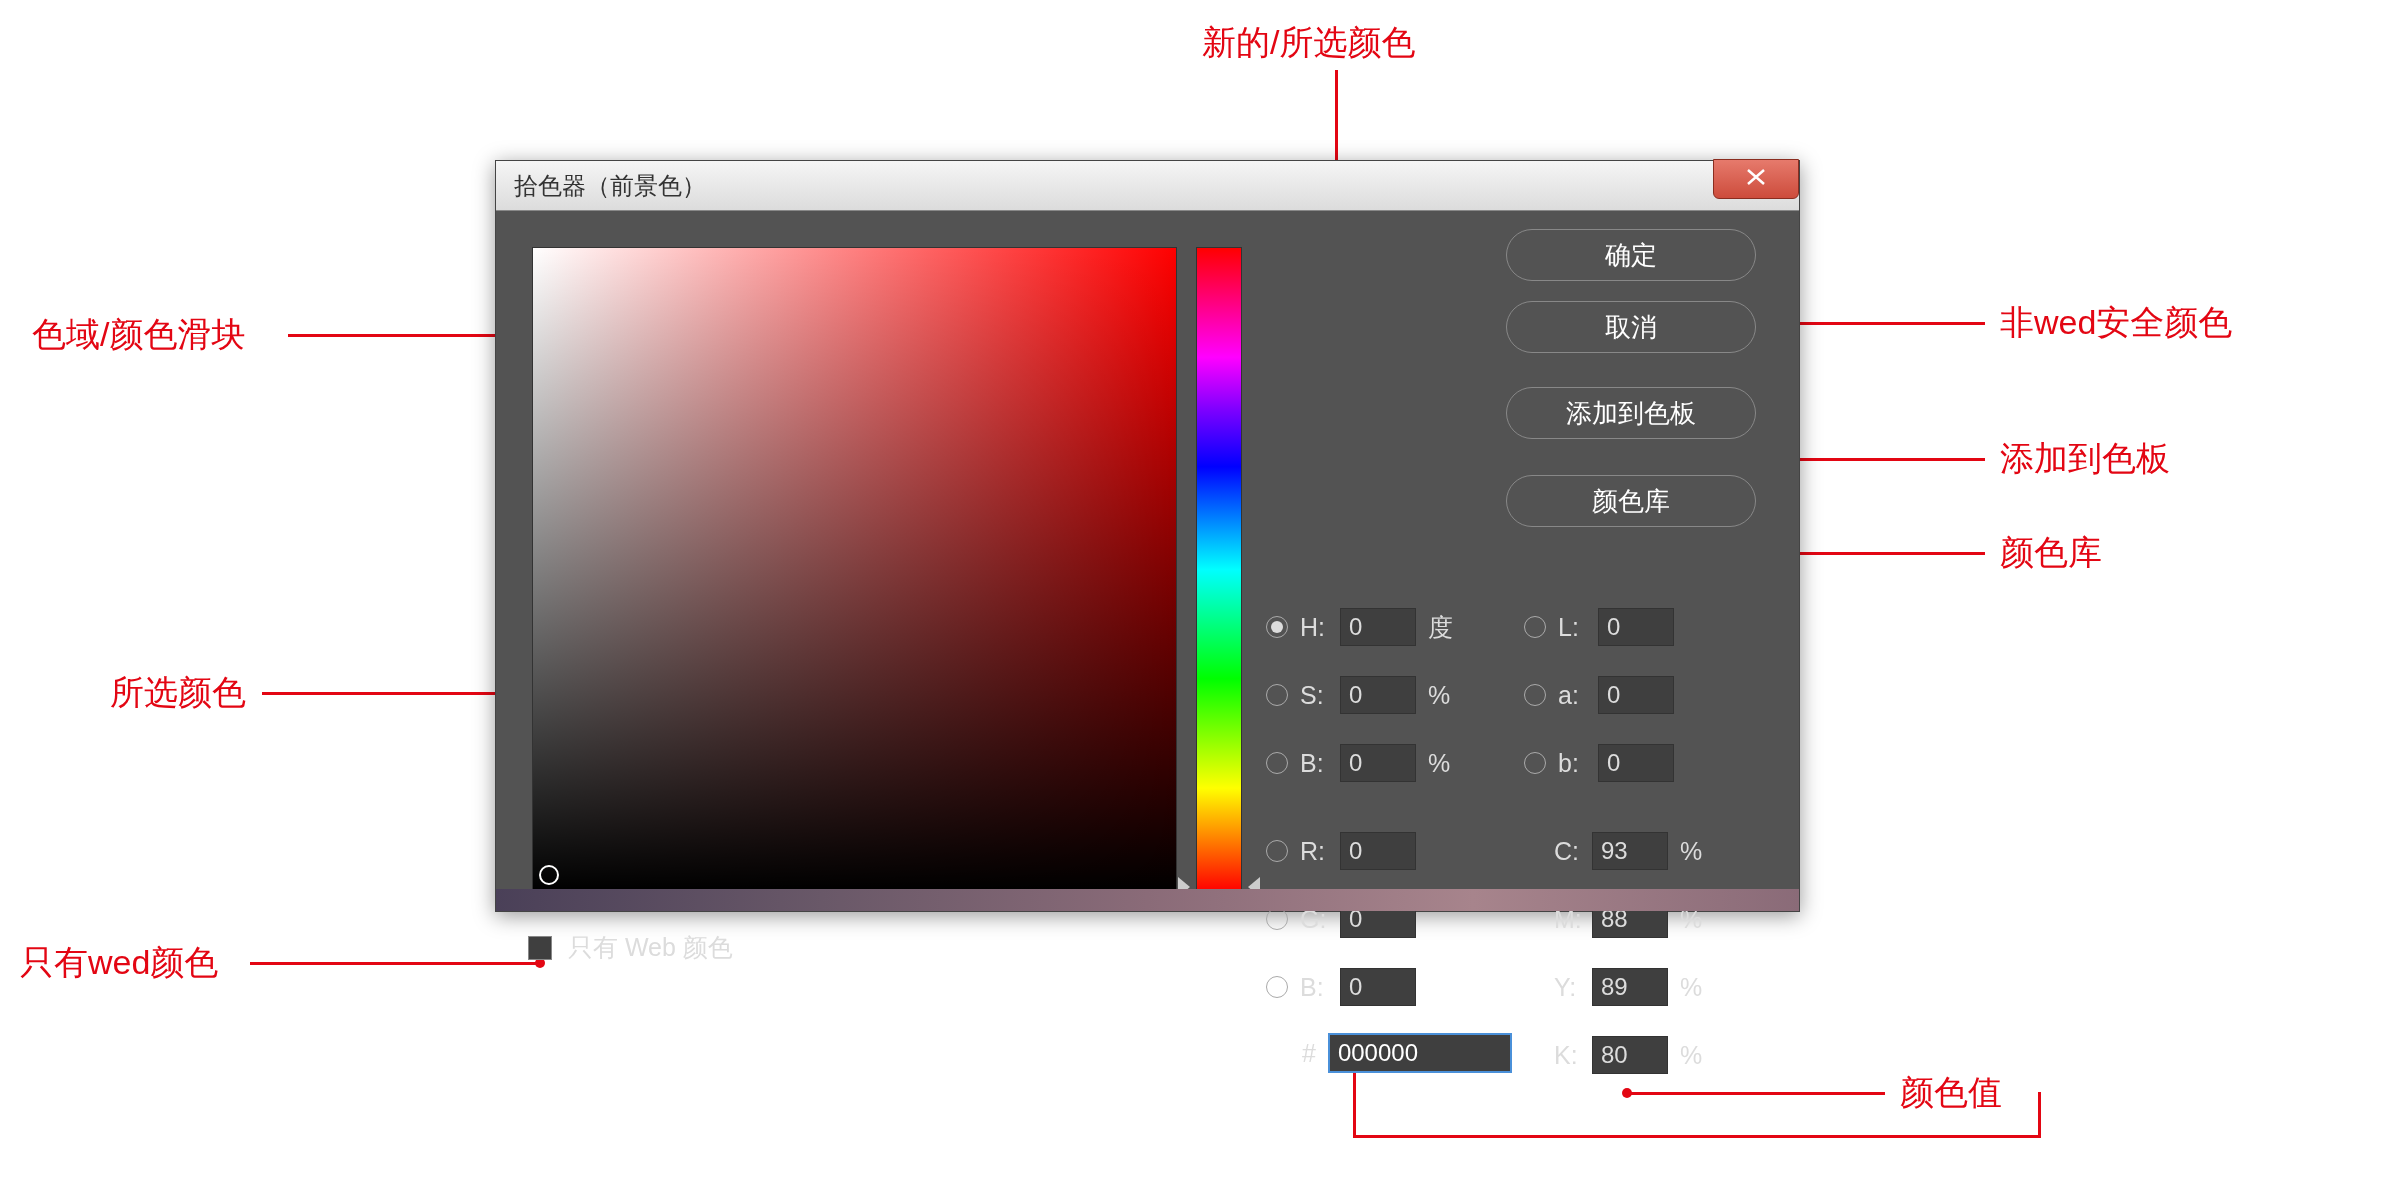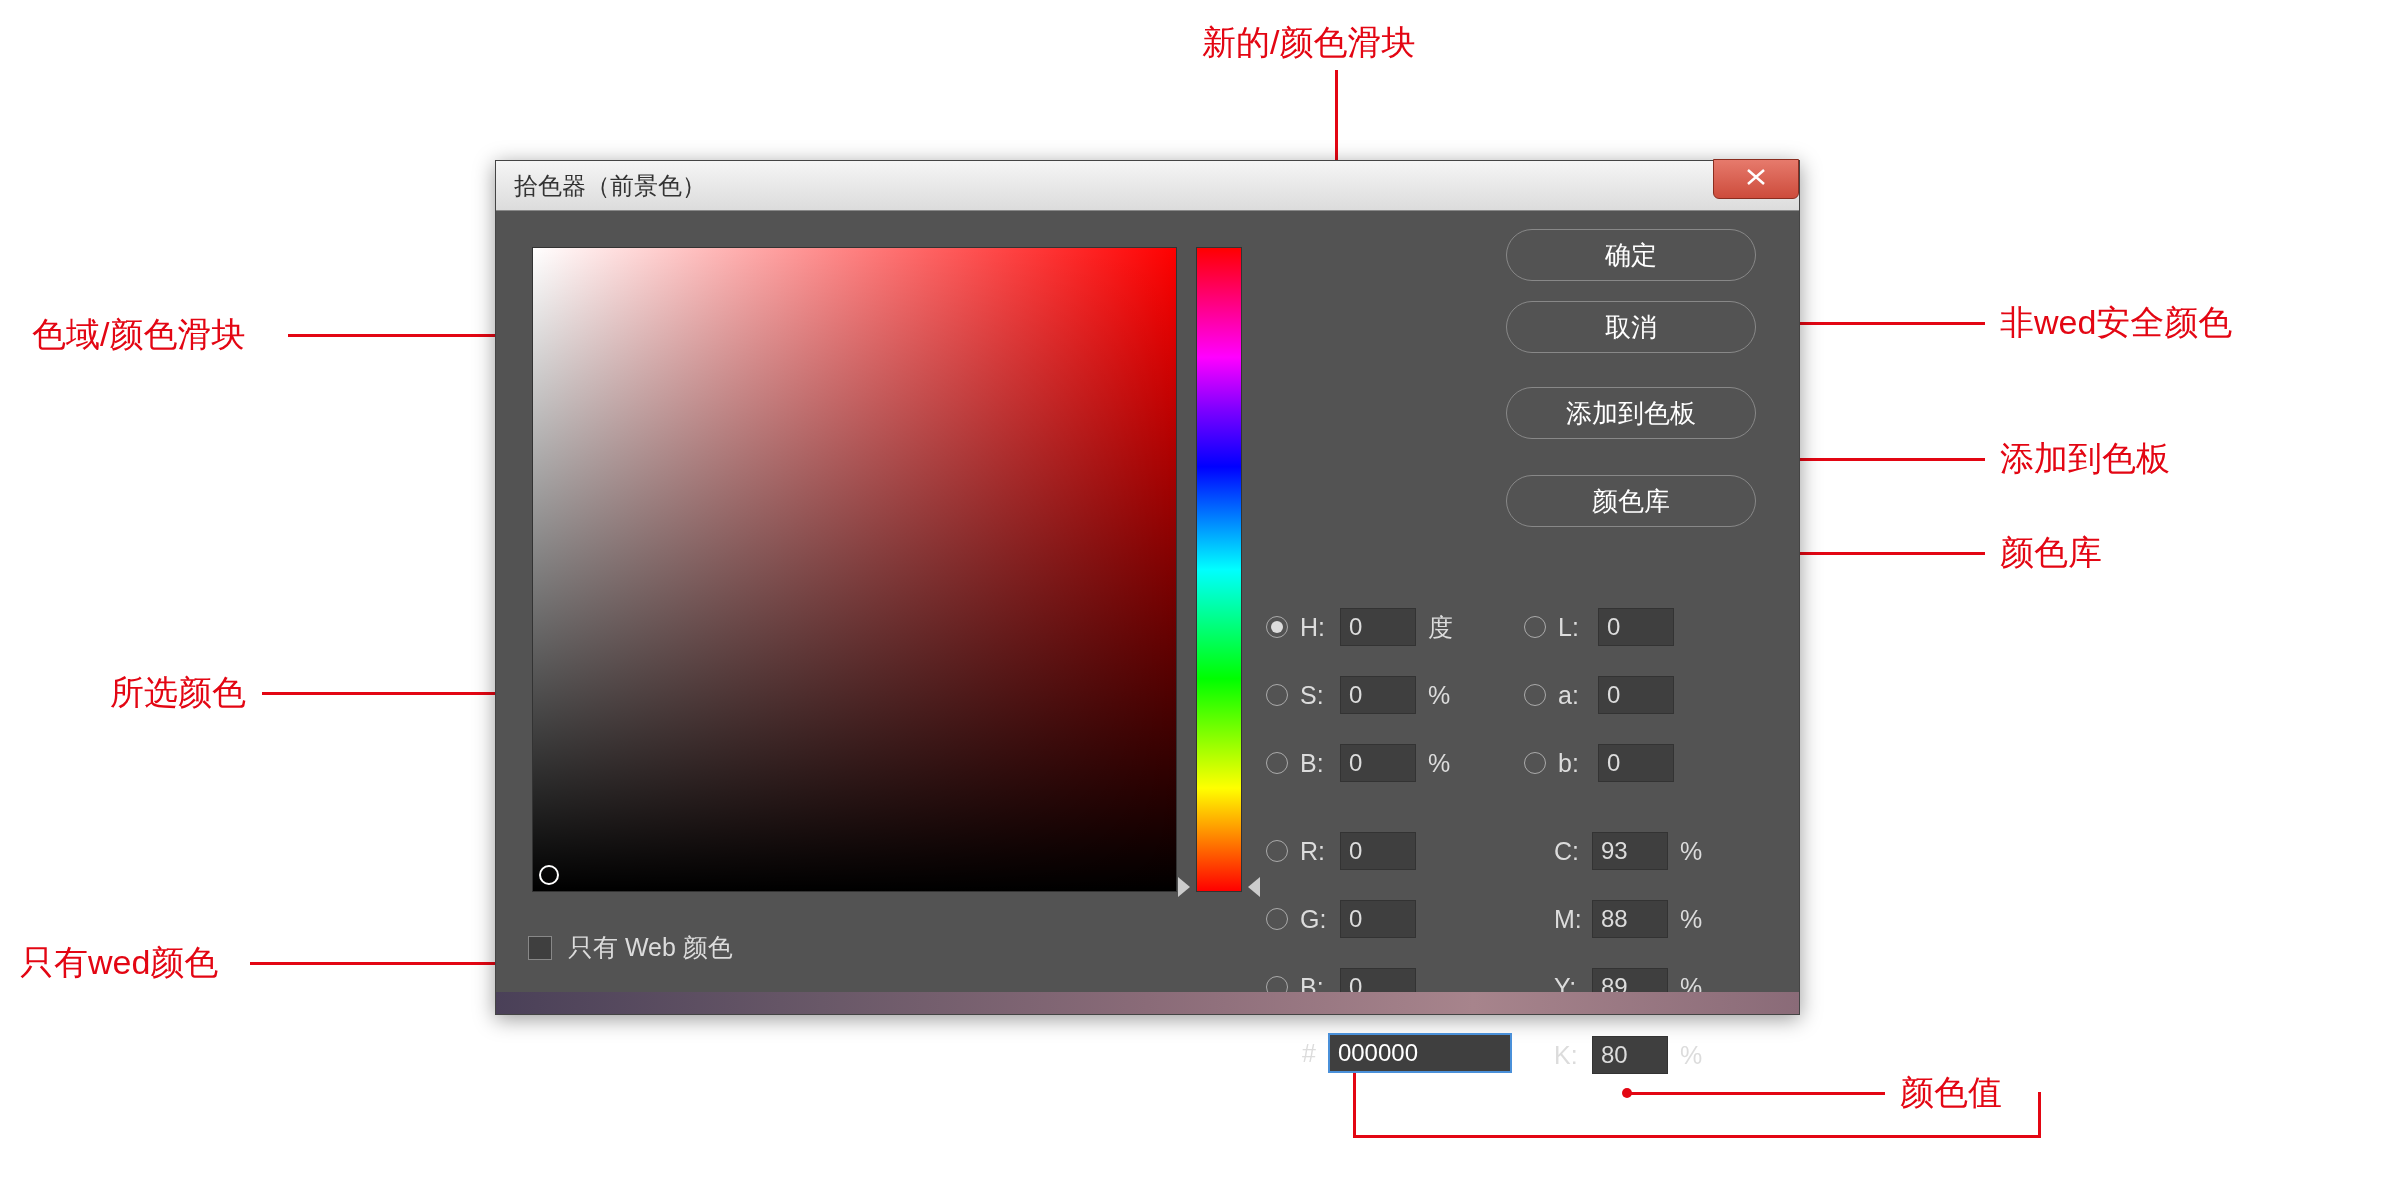--- a/index.html
+++ b/index.html
@@ -29,21 +29,21 @@
       border-radius: 50%;
       transform: translate(-50%, -50%);
     }
 
     
     .dialog {
       position: absolute;
       left: 495px;
       top: 160px;
       width: 1305px;
-      height: 855px;
+      height: 752px;
       background: linear-gradient(to bottom, #e8e8e8, #d8d8d8 70px, #535353 70px);
       border: 1px solid #444;
       box-shadow: 0 4px 20px rgba(0,0,0,.4);
     }
     .titlebar {
       height: 50px;
       background: linear-gradient(to bottom, #f5f5f5, #dcdcdc);
       border-bottom: 1px solid #888;
       position: relative;
       display: flex;
@@ -246,21 +246,21 @@
       content: "";
       position: absolute;
       left: 0; right: 0; bottom: 0;
       height: 22px;
       background: linear-gradient(to right, #4a4058, #695868, #8a6b78, #a7848c, #8a6b78);
     }
   </style>
 </head>
 <body>
 
-<div class="annotation" style="left:1202px; top:20px;">新的/颜色滑块</div>
+<div class="annotation" style="left:1202px; top:20px;">新的/所选颜色</div>
 <div class="line" style="left:1335px; top:70px; width:3px; height:276px;"></div>
 <div class="dot" style="left:1336px; top:346px;"></div>
 
 <div class="annotation" style="left:32px; top:312px;">色域/颜色滑块</div>
 <div class="line" style="left:288px; top:334px; width:390px; height:3px;"></div>
 <div class="dot" style="left:680px; top:335px;"></div>
 
 <div class="annotation" style="left:110px; top:670px;">所选颜色</div>
 <div class="line" style="left:262px; top:692px; width:948px; height:3px;"></div>
 <div class="dot" style="left:1212px; top:693px;"></div>

